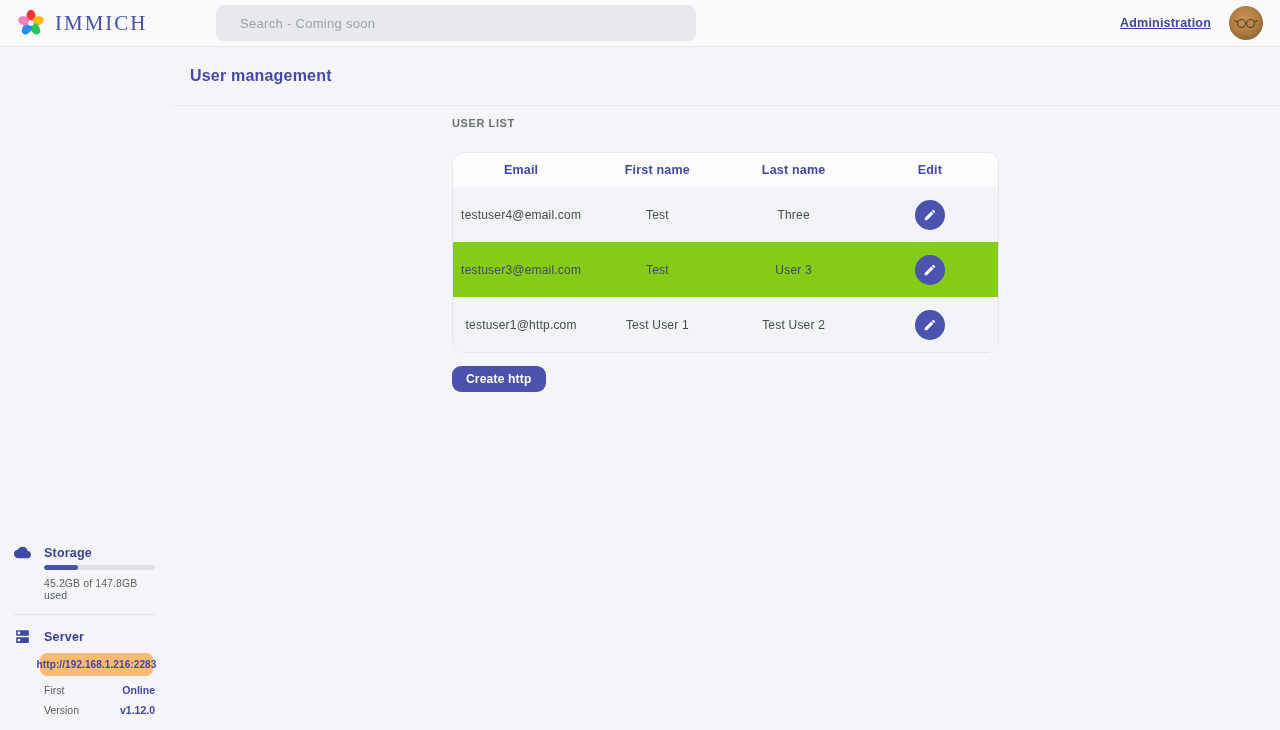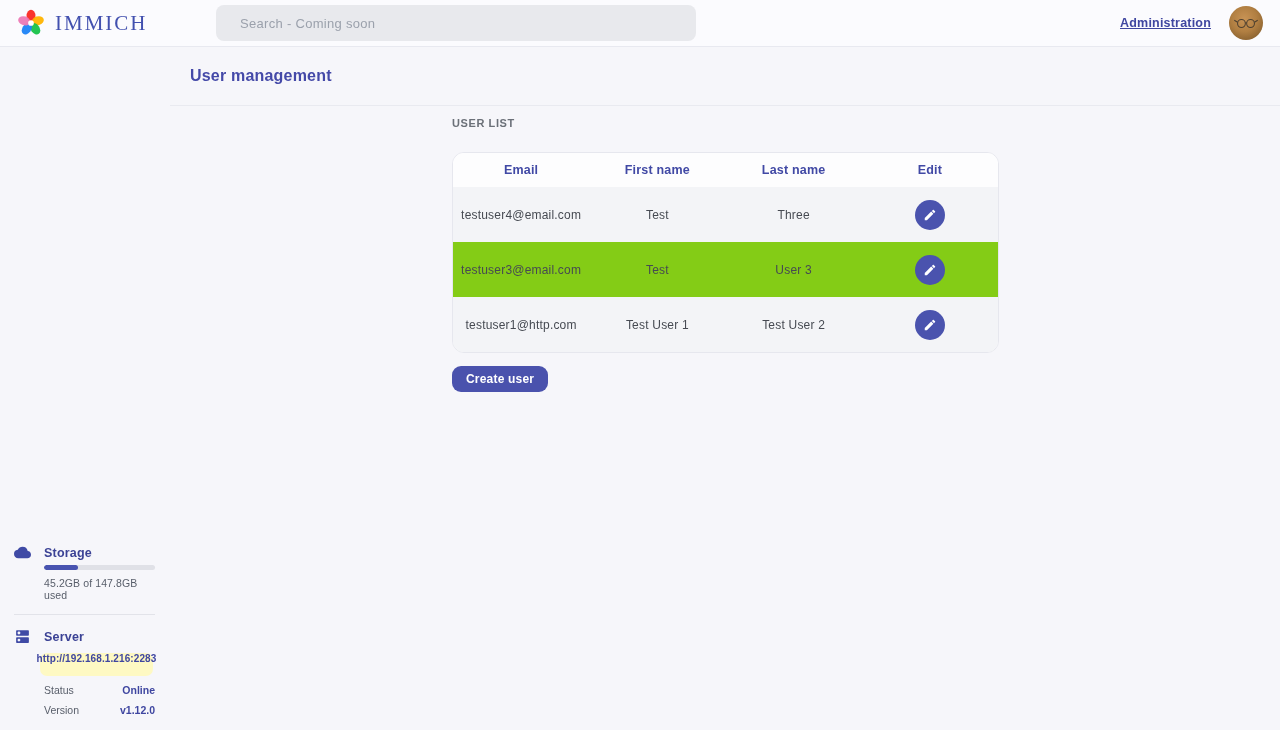--- a/index.html
+++ b/index.html
@@ -59,22 +59,22 @@
   .side-head-label { margin-left:13px; font-size:12.5px; font-weight:700; color:#3b4295; letter-spacing:0.2px; }
   .progress-track {
     margin:4px 0 0 30px; width:111px; height:5px;
     background:#e0e1e7; border-radius:3px; overflow:hidden;
   }
   .progress-fill { height:100%; background:#4853b0; border-radius:3px; }
   .usage-text { margin:7px 0 0 30px; font-size:10.5px; color:#585e6a; letter-spacing:0.1px; }
   .side-divider { margin:13px 0; border:none; border-top:1px solid #e2e3e9; }
   .server-url-pill {
     margin:8px 0 0 26px; width:113px; height:23px;
-    background:#fef9c3; border-radius:7px;
-    display:flex; justify-content:center;
+    background:#fdba74; border-radius:7px;
+    display:flex; align-items:center; justify-content:center;
   }
   .server-url-pill span { font-size:10px; font-weight:700; color:#3f46a0; letter-spacing:0.1px; }
   .kv-row { margin:8px 0 0 30px; display:flex; justify-content:space-between; align-items:center; }
   .kv-label { font-size:10.5px; color:#585e6a; }
   .kv-value { font-size:10.5px; font-weight:700; color:#3f46a0; }
 
   
   .content { position:absolute; top:47px; left:170px; width:1110px; height:683px; }
   .page-head { height:59px; border-bottom:1px solid #e9eaf0; display:flex; align-items:center; }
   .page-title { margin-left:20px; font-size:16px; font-weight:700; color:#4449a8; letter-spacing:0.2px; }
@@ -164,21 +164,21 @@
     <div class="side-head">
       <svg viewBox="0 0 24 24">
         <path d="M20 13H4c-.55 0-1 .45-1 1v6c0 .55.45 1 1 1h16c.55 0 1-.45 1-1v-6c0-.55-.45-1-1-1zM7 19c-1.1 0-2-.9-2-2s.9-2 2-2 2 .9 2 2-.9 2-2 2zM20 3H4c-.55 0-1 .45-1 1v6c0 .55.45 1 1 1h16c.55 0 1-.45 1-1V4c0-.55-.45-1-1-1zM7 9c-1.1 0-2-.9-2-2s.9-2 2-2 2 .9 2 2-.9 2-2 2z"></path>
       </svg>
       <span class="side-head-label">Server</span>
     </div>
     <div class="server-url-pill">
       <span>http://192.168.1.216:2283</span>
     </div>
     <div class="kv-row">
-      <span class="kv-label">Status</span>
+      <span class="kv-label">First</span>
       <span class="kv-value">Online</span>
     </div>
     <div class="kv-row">
       <span class="kv-label">Version</span>
       <span class="kv-value">v1.12.0</span>
     </div>
 
   </div>
 </aside>
 
@@ -232,16 +232,16 @@
         <div class="t-cell edit-cell">
           <button class="edit-btn">
             <svg viewBox="0 0 24 24">
               <path d="M3 17.25V21h3.75L17.81 9.94l-3.75-3.75L3 17.25zM20.71 7.04c.39-.39.39-1.02 0-1.41l-2.34-2.34c-.39-.39-1.02-.39-1.41 0l-1.83 1.83 3.75 3.75 1.83-1.83z"></path>
             </svg>
           </button>
         </div>
       </div>
     </div>
 
-    <button class="create-btn">Create user</button>
+    <button class="create-btn">Create http</button>
   </section>
 
 </main>
 
 </body></html>

